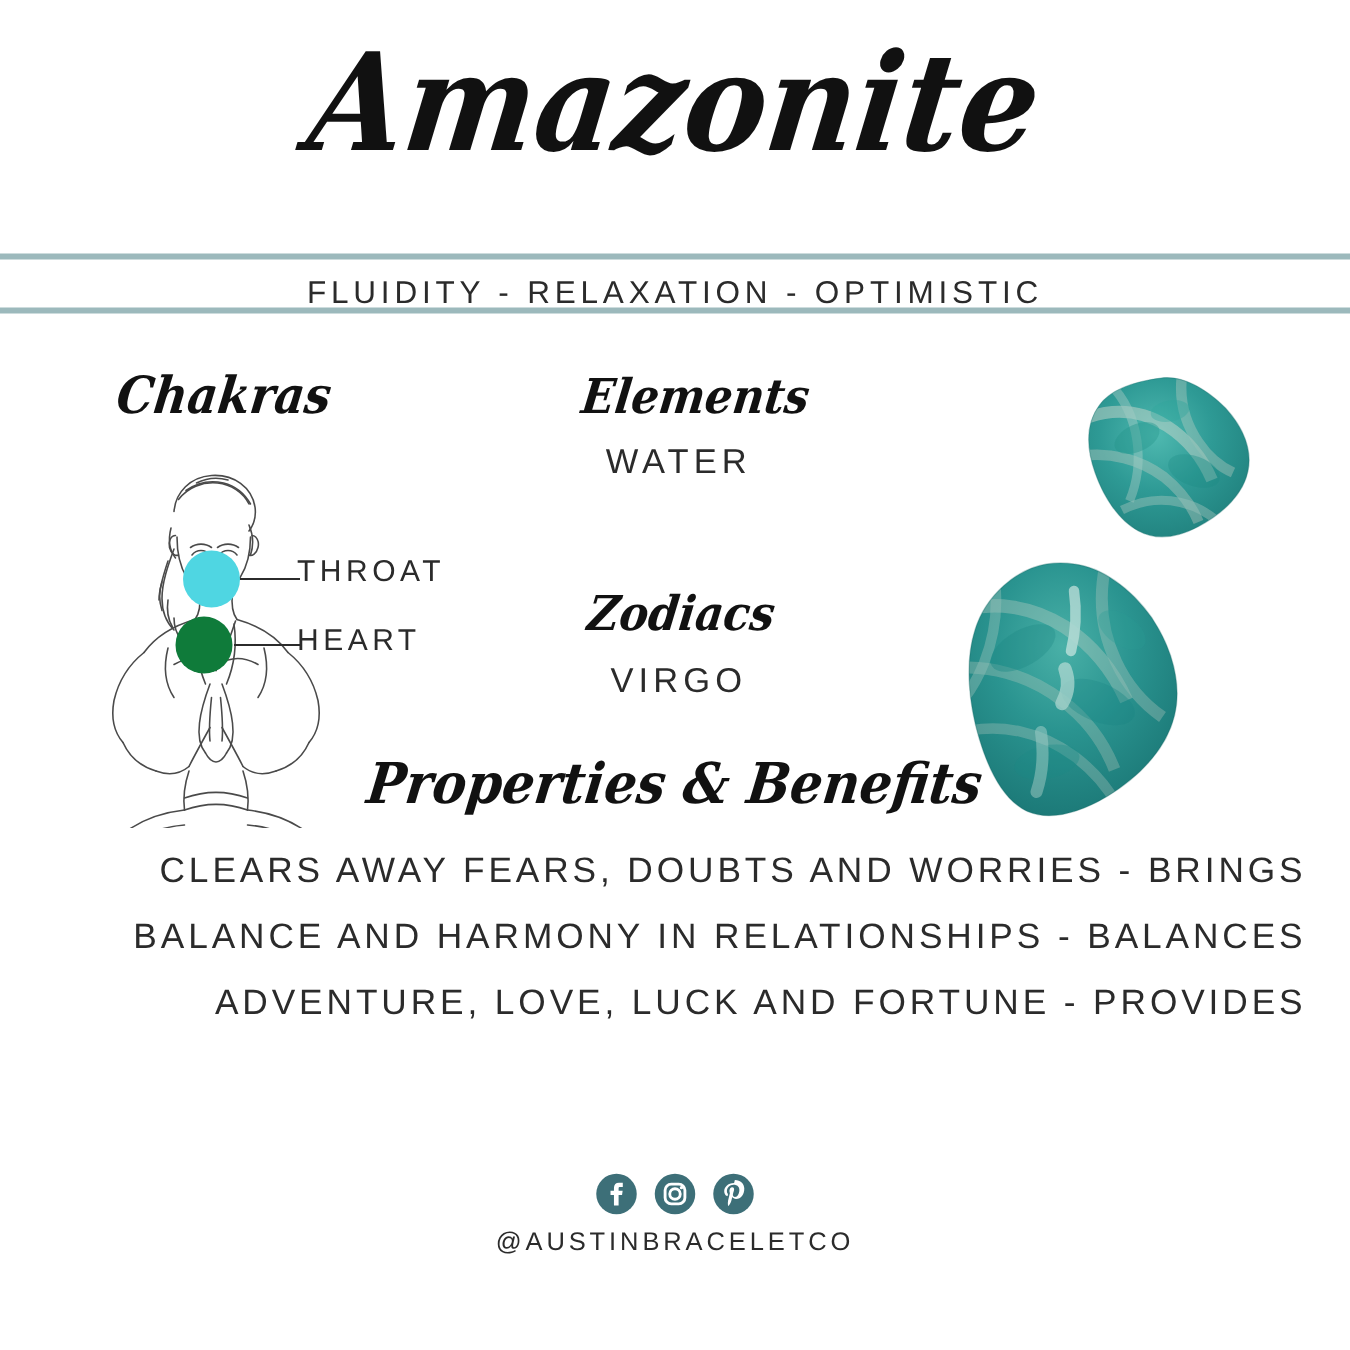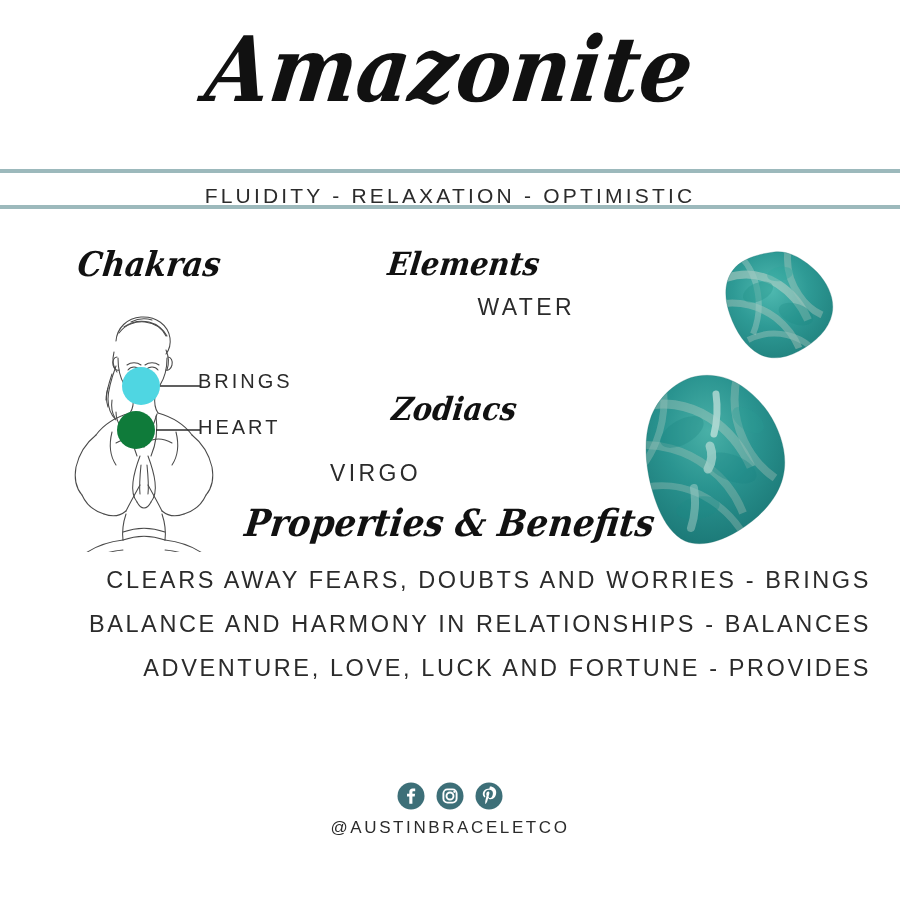--- a/index.html
+++ b/index.html
@@ -112,37 +112,37 @@
     position: absolute;
     top: 247px;
     left: 388px;
     font-size: 29px;
   }
   .elements-val {
     position: absolute;
     top: 294px;
     left: 330px;
     width: 245px;
-    text-align: right;
+    text-align: center;
     font-size: 23px;
     letter-spacing: 3.4px;
     font-weight: 300;
   }
   .zodiacs-head {
     position: absolute;
     top: 392px;
     left: 392px;
     font-size: 29px;
   }
   .zodiacs-val {
     position: absolute;
-    top: 460px;
+    top: 440px;
     left: 330px;
     width: 245px;
-    text-align: left;
+    text-align: center;
     font-size: 23px;
     letter-spacing: 3.4px;
     font-weight: 300;
   }
 
   
   .props-head {
     position: absolute;
     top: 503px;
     left: 0;
@@ -306,21 +306,21 @@
   </div>
 
   <svg style="position:absolute; top:300px; left:28px; width:232px; height:252px;" width="232" height="252" viewBox="0 0 232 252">
     <circle cx="113" cy="86" r="19" fill="#4fd6e2"></circle>
     <circle cx="108" cy="130" r="19" fill="#0f7b3a"></circle>
     <line x1="132" y1="86" x2="172" y2="86" stroke="#2b2b2b" stroke-width="1.4"></line>
     <line x1="128" y1="130" x2="172" y2="130" stroke="#2b2b2b" stroke-width="1.4"></line>
   </svg>
 
   <div class="chakra-labels">
-    <div class="chakra-label">BRINGS</div>
+    <div class="chakra-label">THROAT</div>
     <div class="chakra-label second">HEART</div>
   </div>
 
   <div class="elements-head script-head">Elements</div>
   <div class="elements-val">WATER</div>
 
   <div class="zodiacs-head script-head">Zodiacs</div>
   <div class="zodiacs-val">VIRGO</div>
 
   <div class="stone-small">

